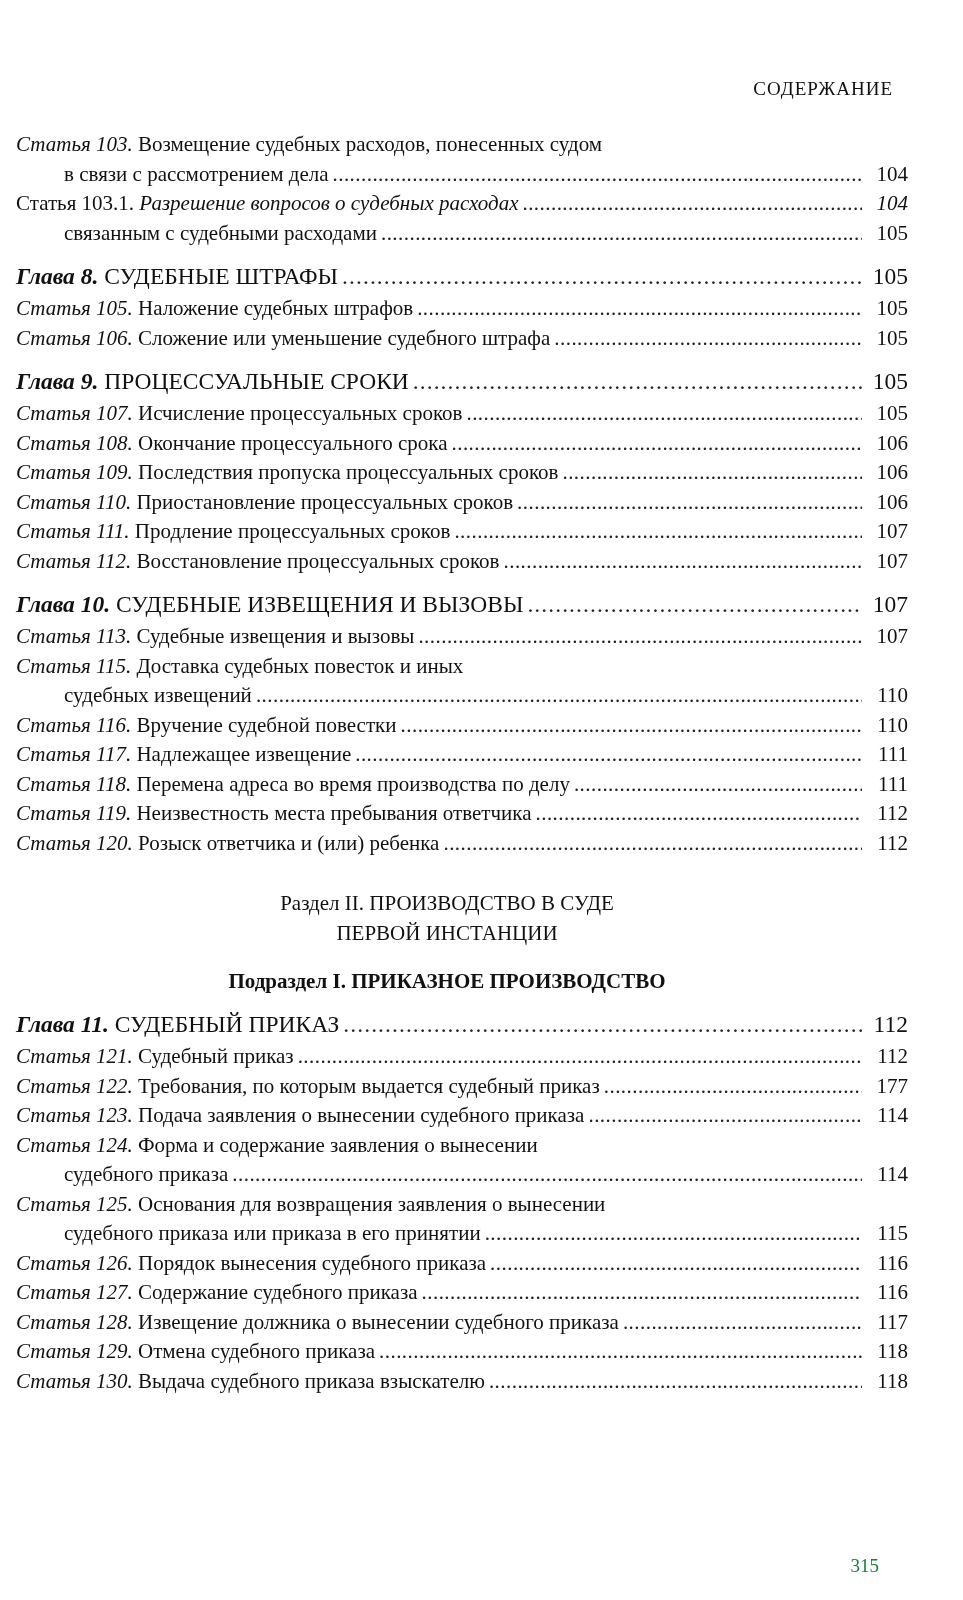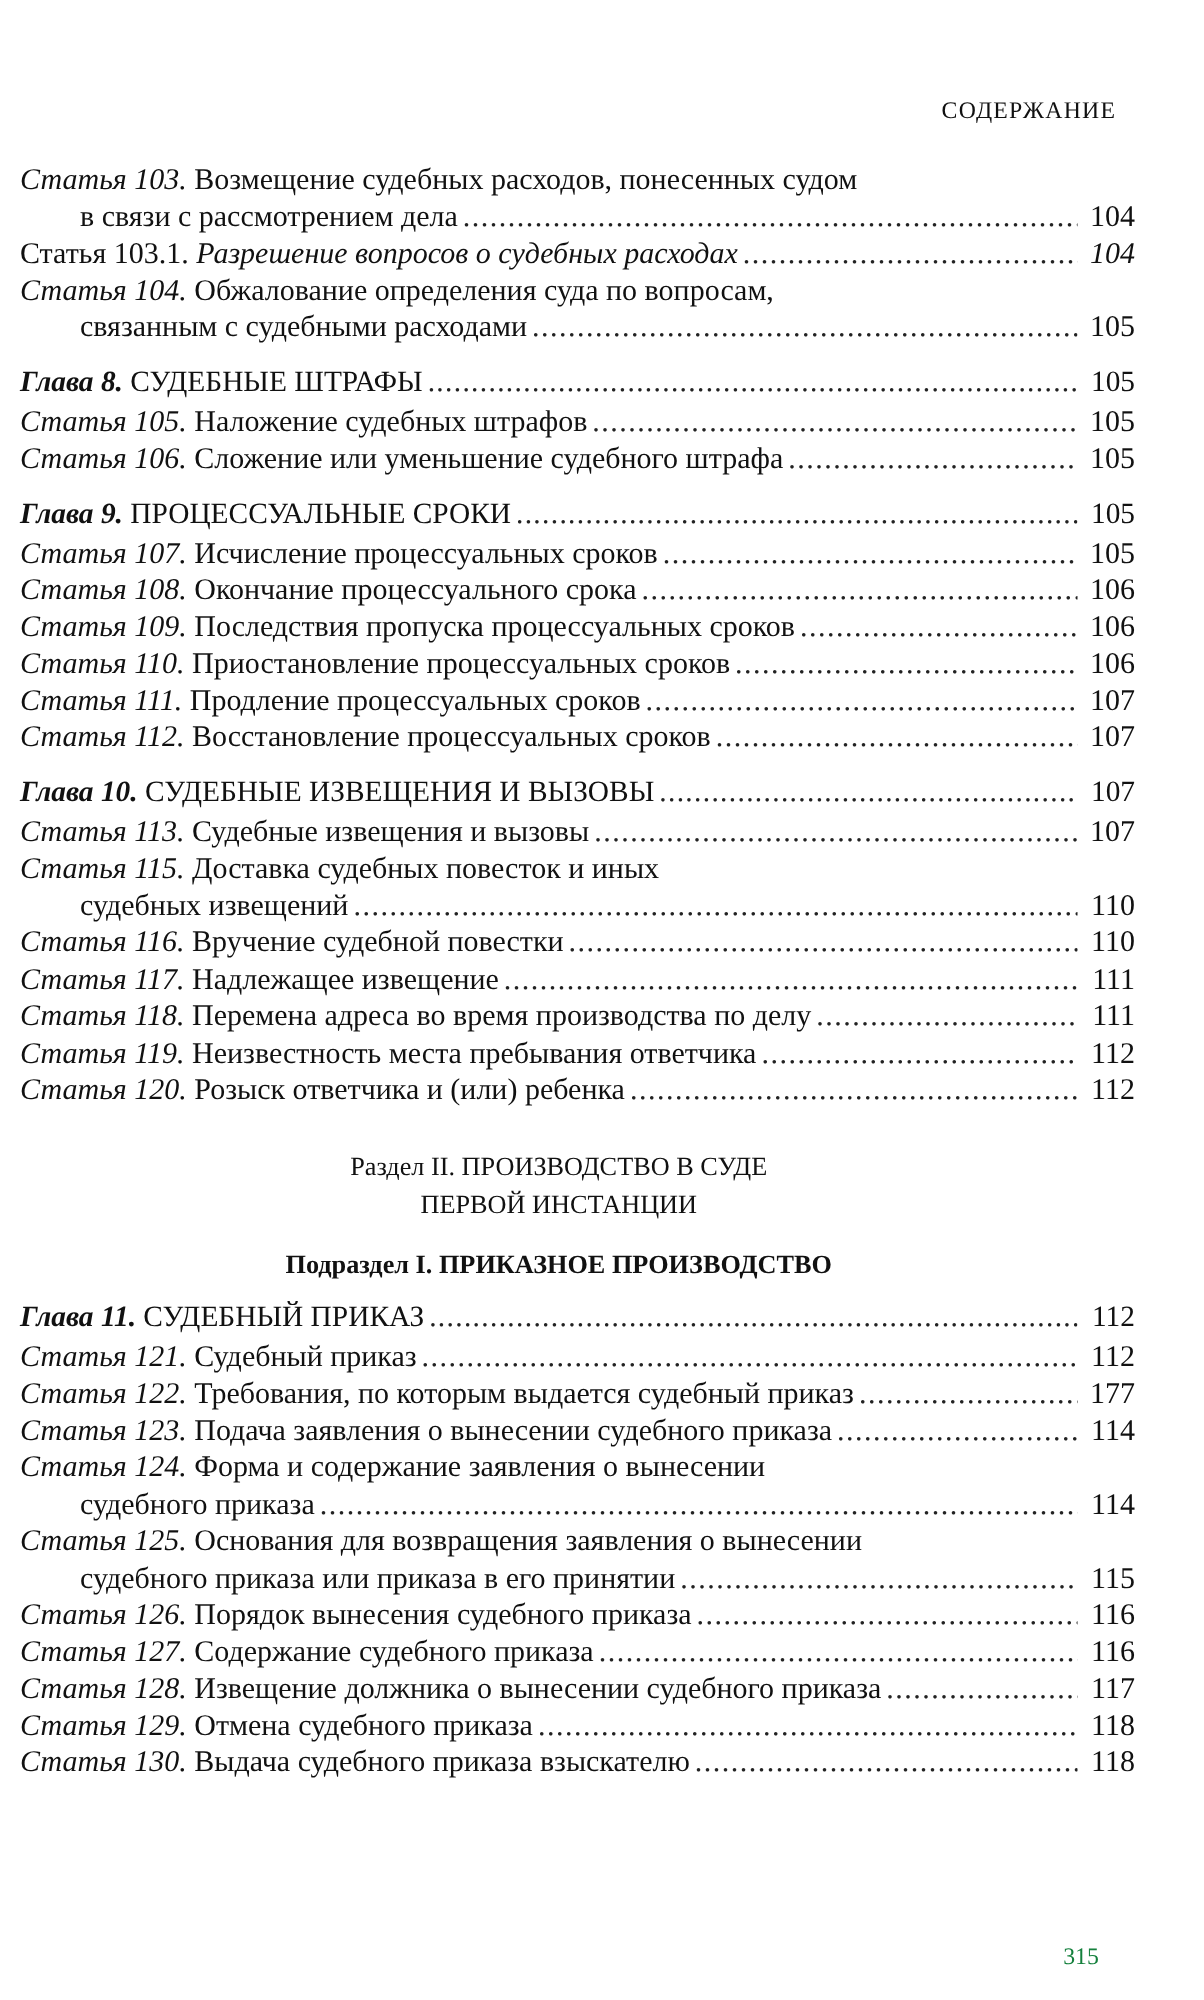--- a/index.html
+++ b/index.html
@@ -3,21 +3,21 @@
 <meta charset="utf-8">
 <style>
   html, body { margin: 0; padding: 0; background: #ffffff; }
   body { width: 963px; height: 1600px; position: relative; overflow: hidden;
          font-family: "Liberation Serif", "DejaVu Serif", serif; color: #111; }
   .page { position: absolute; left: 0; top: 0; width: 963px; height: 1140px; }
   .running-head { position: absolute; right: 70px; top: 78px; font-size: 19px;
                   letter-spacing: 1px; }
   .toc { position: absolute; left: 16px; top: 130px; width: 892px; }
   .row { position: relative; display: flex; align-items: baseline; height: 29.5px;
-         line-height: 29.5px; font-size: 24px; white-space: nowrap; }
+         line-height: 29.5px; font-size: 21px; white-space: nowrap; }
   .row.chapter { font-size: 23.5px; height: 36px; line-height: 36px; margin-top: 10px; }
   .row.cont { padding-left: 48px; }
   .lbl { font-style: italic; }
   .chapter .lbl { font-style: italic; font-weight: bold; }
   .title { }
   .title.it { font-style: italic; text-align: right; }
   .leader { flex: 1 1 auto; overflow: hidden; margin: 0 6px 0 4px;
             letter-spacing: 2px; color: #222; }
   .leader::before { content: ". . . . . . . . . . . . . . . . . . . . . . . . . . . . . . . . . . . . . . . . . . . . . . . . . . . . . . . . . . . . . . . . . . . . . . . . . . . . . . . . . . . . . . . . . . . . . . . . . . . . . . . . . . . . . . . . . . . . . . . . . . . . . . . . . . ";
             letter-spacing: -2.4px; }
@@ -40,21 +40,20 @@
     <div>
       <div class="row"><span class="lbl">Статья 103.</span>&nbsp;<span class="title">Возмещение судебных расходов, понесенных судом</span></div>
       <div class="row cont">
           <span class="title">в связи с рассмотрением дела</span>
           <span class="leader"></span>
           <span class="pg">104</span>
         </div>
     </div>
     <div class="row"><span>Статья 103.1.</span>&nbsp;<span class="title it">Разрешение вопросов о судебных расходах</span><span class="leader"></span><span class="pg it">104</span></div>
     <div>
-      <div class="row"><span class="lbl">Статья 104.</span>&nbsp;<span class="title">Обжалование определения суда по вопросам,</span></div>
       <div class="row cont">
           <span class="title">связанным с судебными расходами</span>
           <span class="leader"></span>
           <span class="pg">105</span>
         </div>
     </div>
 
     <div class="row chapter"><span class="lbl">Глава 8.</span>&nbsp;<span class="title">СУДЕБНЫЕ ШТРАФЫ</span><span class="leader"></span><span class="pg">105</span></div>
     <div class="row"><span class="lbl">Статья 105.</span>&nbsp;<span class="title">Наложение судебных штрафов</span><span class="leader"></span><span class="pg">105</span></div>
     <div class="row"><span class="lbl">Статья 106.</span>&nbsp;<span class="title">Сложение или уменьшение судебного штрафа</span><span class="leader"></span><span class="pg">105</span></div>

